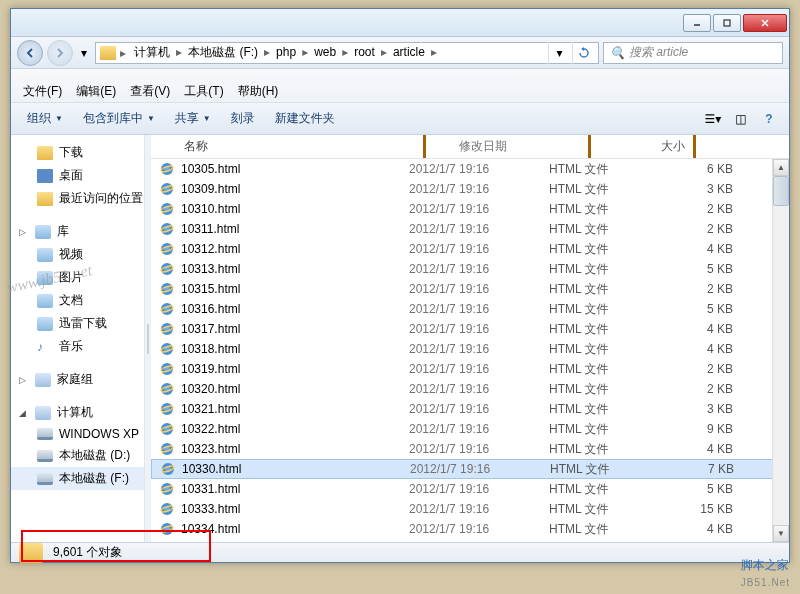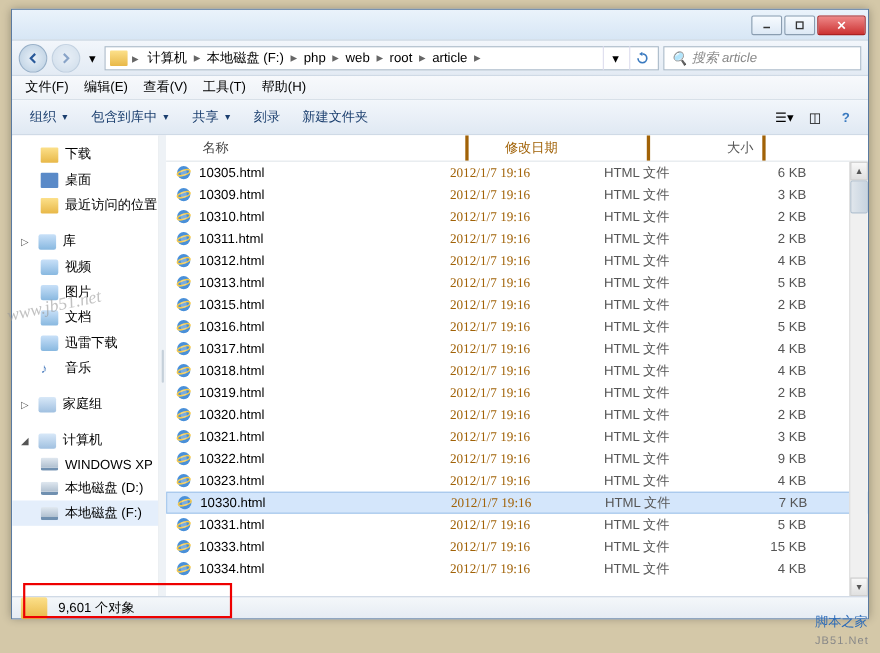--- a/index.html
+++ b/index.html
@@ -13,21 +13,21 @@
 .navbtn { width: 26px; height: 26px; border-radius: 50%; background: radial-gradient(#e8f0f8,#b8cde0); border: 1px solid #98b0c8; display: flex; align-items: center; justify-content: center; cursor: pointer; }
 .navbtn.fwd { opacity: .5; }
 .navdrop { width: 14px; height: 22px; display: flex; align-items: center; justify-content: center; }
 .addrbox { flex: 1; height: 22px; background: #fff; border: 1px solid #a8b8c8; display: flex; align-items: center; padding: 0 4px; gap: 2px; }
 .addrbox .foldericon { width: 16px; height: 14px; background: linear-gradient(#fce08a,#e8b848); border-radius: 1px; }
 .crumb { padding: 0 4px; cursor: pointer; white-space: nowrap; }
 .crumbsep { color: #666; padding: 0 2px; }
 .refreshbtn, .dropbtn { width: 22px; height: 22px; border-left: 1px solid #dde; display: flex; align-items: center; justify-content: center; cursor: pointer; }
 .searchbox { width: 180px; height: 22px; background: #fff; border: 1px solid #a8b8c8; display: flex; align-items: center; padding: 0 6px; color: #888; font-style: italic; }
 .searchbox .sico { margin-right: 4px; }
-.menubar { height: 22px; background: linear-gradient(#f7f9fc,#eef2f7); display: flex; align-items: flex-end; padding: 0 6px; gap: 2px; border-bottom: 1px solid #d8e0e8; }
+.menubar { height: 34px; background: linear-gradient(#f7f9fc,#eef2f7); display: flex; align-items: flex-end; padding: 0 6px; gap: 2px; border-bottom: 1px solid #d8e0e8; }
 .menuitem { padding: 2px 6px; cursor: pointer; }
 .toolbar { height: 32px; background: linear-gradient(#f2f6fb,#e0e9f3); display: flex; align-items: center; padding: 0 8px; gap: 4px; border-bottom: 1px solid #c5d2e0; }
 .toolbtn { padding: 4px 8px; cursor: pointer; display: flex; align-items: center; gap: 4px; color: #1a3e6e; }
 .toolbtn .carrot { font-size: 8px; }
 .toolspacer { flex: 1; }
 .iconbtn { width: 24px; height: 24px; display: flex; align-items: center; justify-content: center; cursor: pointer; }
 .body { flex: 1; display: flex; overflow: hidden; }
 .sidebar { width: 134px; background: #fff; overflow-y: auto; border-right: 1px solid #e0e5ea; padding: 6px 0; }
 .sbgroup { margin-bottom: 10px; }
 .sbhead { display: flex; align-items: center; padding: 3px 8px; gap: 6px; cursor: pointer; }
@@ -45,21 +45,21 @@
 .splitter::after { content: ""; width: 2px; height: 30px; background: #c5d0da; border-radius: 1px; }
 .listarea { flex: 1; display: flex; flex-direction: column; background: #fff; position: relative; }
 .listhead { display: flex; height: 24px; border-bottom: 1px solid #e0e5ea; background: #fff; }
 .lhcol { padding: 4px 8px; border-right: 3px solid #a16207; color: #444; cursor: pointer; display: flex; align-items: center; margin-left: 25px; }
 .listbody { flex: 1; overflow-y: auto; }
 .row { display: flex; height: 20px; align-items: center; cursor: pointer; }
 .row.sel { background: #d4e6fb; border: 1px solid #a0c4ea; }
 .cell { padding: 0 8px; overflow: hidden; white-space: nowrap; display: flex; align-items: center; gap: 6px; }
 .ie-icon { width: 16px; height: 16px; flex-shrink: 0; }
 .c-name { width: 250px; }
-.c-date { width: 140px; color: #a16207; font-family: Liberation Serif, serif; }
+.c-date { width: 140px; color: #737373; }
 .c-type { width: 120px; color: #555; }
 .c-size { width: 80px; color: #555; text-align: right; justify-content: flex-end; }
 .scrollbar { position: absolute; right: 0; top: 24px; bottom: 0; width: 17px; background: #f0f0f0; border-left: 1px solid #ddd; }
 .scrollup, .scrolldown { height: 17px; background: linear-gradient(#f8f8f8,#e0e0e0); border: 1px solid #ccc; display: flex; align-items: center; justify-content: center; cursor: pointer; font-size: 8px; color: #555; }
 .scrolldown { position: absolute; bottom: 0; width: 100%; }
 .scrollthumb { position: absolute; top: 17px; width: 100%; height: 30px; background: linear-gradient(90deg,#e0e6ec,#c8d4e0); border: 1px solid #b0c0d0; border-radius: 2px; cursor: pointer; }
 .statusbar { height: 20px; background: linear-gradient(#f4f7fa,#e6ecf3); border-top: 1px solid #c5d2e0; display: flex; align-items: center; padding: 0 8px; gap: 10px; }
 .statusbar .foldericon { width: 24px; height: 20px; background: linear-gradient(#fce08a,#e8b848); border-radius: 2px; }
 .redbox { position: absolute; left: 10px; bottom: 0; width: 190px; height: 32px; border: 2px solid #e00; pointer-events: none; }
 .branding { position: absolute; right: 10px; bottom: 4px; color: #2a6ab8; font-size: 14px; font-family: "SimSun", serif; }

